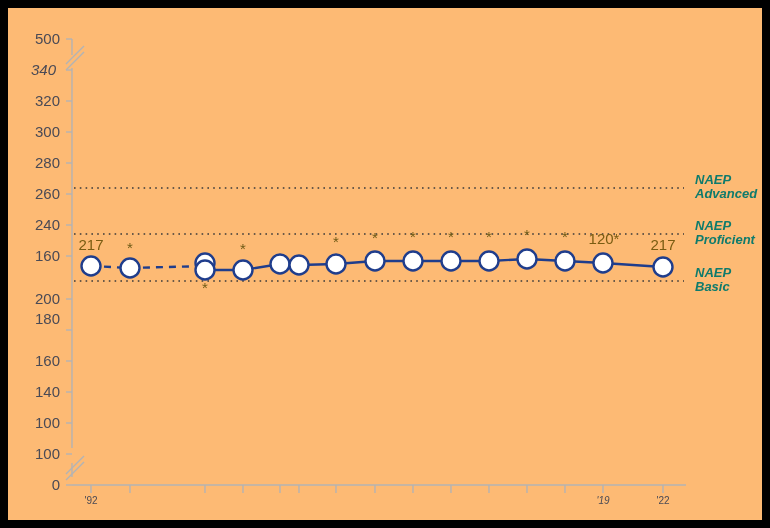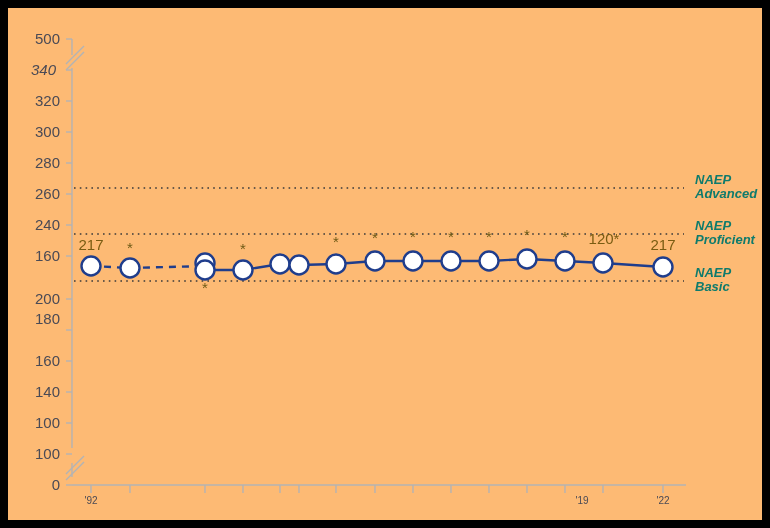--- a/index.html
+++ b/index.html
@@ -172,21 +172,21 @@
     <div class="tick-label" style="left:8px;top:239px;width:44px;">160</div>
     <div class="tick-label" style="left:8px;top:282px;width:44px;">200</div>
     <div class="tick-label" style="left:8px;top:302px;width:44px;">180</div>
     <div class="tick-label" style="left:8px;top:344px;width:44px;">160</div>
     <div class="tick-label" style="left:8px;top:375px;width:44px;">140</div>
     <div class="tick-label" style="left:8px;top:406px;width:44px;">100</div>
     <div class="tick-label" style="left:8px;top:437px;width:44px;">100</div>
     <div class="tick-label" style="left:8px;top:468px;width:44px;">0</div>
 
     <div class="xtick-label" style="left:63px;top:487px;width:40px;">'92</div>
-    <div class="xtick-label" style="left:554px;top:487px;width:40px;">'19</div>
+    <div class="xtick-label" style="left:575px;top:487px;width:40px;font-style:italic;">'19</div>
     <div class="xtick-label" style="left:635px;top:487px;width:40px;">'22</div>
 
     <div class="pt-label" style="left:58px;top:228px;width:50px;">217</div>
     <div class="pt-label" style="left:570px;top:222px;width:52px;">120*</div>
     <div class="pt-label" style="left:630px;top:228px;width:50px;">217</div>
 
     <div class="star" style="left:110px;top:232px;width:24px;">*</div>
     <div class="star" style="left:185px;top:272px;width:24px;">*</div>
     <div class="star" style="left:223px;top:233px;width:24px;">*</div>
     <div class="star" style="left:316px;top:226px;width:24px;">*</div>

